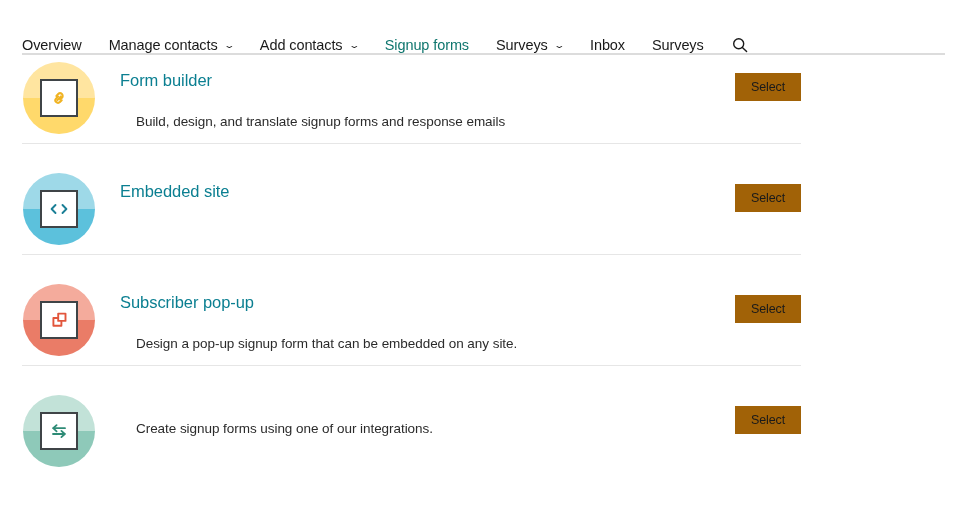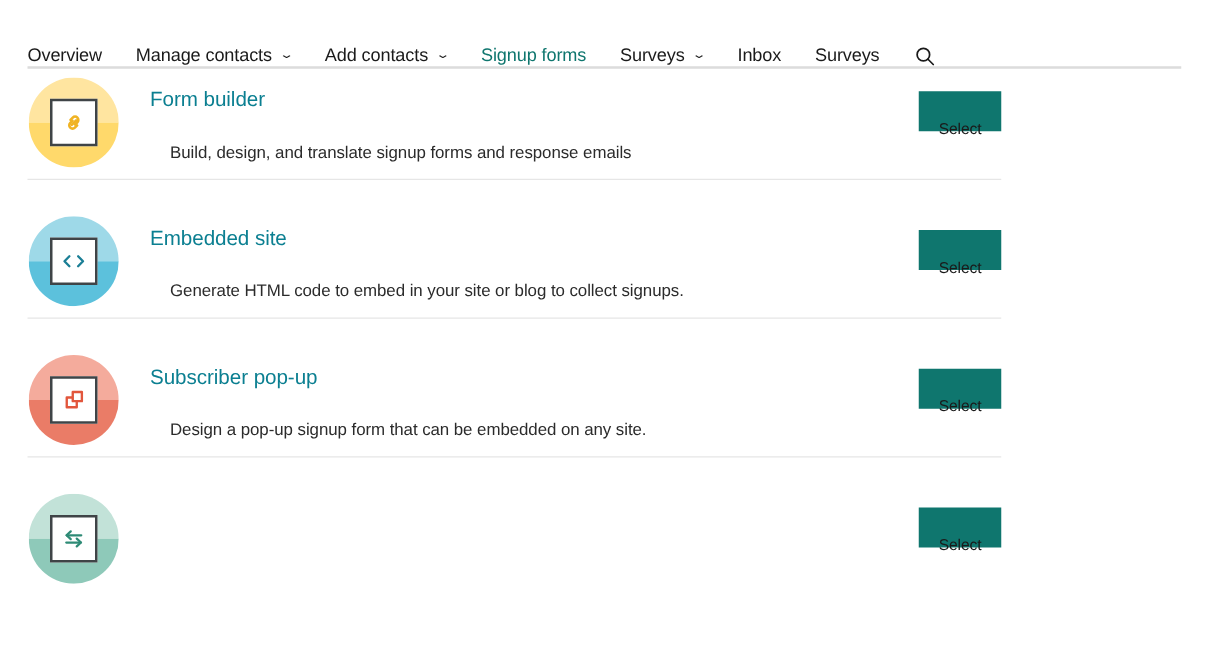--- a/index.html
+++ b/index.html
@@ -139,26 +139,26 @@
     margin: 16px;
     letter-spacing: -0.05px;
   }
 
   .row-action {
     flex: 0 0 auto;
     margin-top: 40px;
     margin-right: 24px;
   }
   .select-btn {
-    background: #0f766e;
+    background: #a16207;
     border: none;
     color: #1a1a1a;
     font-family: "Liberation Sans", sans-serif;
     font-size: 12.5px;
-    padding: 16px;
+    padding: 0;
     width: 66px;
     height: 28px;
     line-height: 28px;
     text-align: center;
     cursor: pointer;
     letter-spacing: -0.1px;
   }
 </style>
 </head>
 <body>
@@ -232,21 +232,20 @@
         <svg width="22" height="16" viewBox="0 0 22 16">
           <g fill="none" stroke="#1b7f96" stroke-width="1.9" stroke-linecap="round" stroke-linejoin="round">
             <polyline points="7.5,4 3.6,8 7.5,12"></polyline>
             <polyline points="14.5,4 18.4,8 14.5,12"></polyline>
           </g>
         </svg>
       </div>
     </div>
     <div class="row-text">
       <div class="row-title">Embedded site</div>
-      <div class="row-desc">Generate HTML code to embed in your site or blog to collect signups.</div>
     </div>
     <div class="row-action">
       <button class="select-btn">Select</button>
     </div>
     <div class="divider"></div>
   </div>
 
   <div class="row">
     <div class="icon-wrap">
       <div class="c-top" style="background:#f4ab9c;"></div>
@@ -279,20 +278,21 @@
           <g fill="none" stroke="#2e8b76" stroke-width="1.8" stroke-linecap="round" stroke-linejoin="round">
             <line x1="17.0" y1="7.2" x2="5.4" y2="7.2"></line>
             <polyline points="8.6,4.1 5.2,7.2 8.6,10.3"></polyline>
             <line x1="5.0" y1="13.0" x2="16.6" y2="13.0"></line>
             <polyline points="13.4,9.9 16.8,13.0 13.4,16.1"></polyline>
           </g>
         </svg>
       </div>
     </div>
     <div class="row-text">
+      <div class="row-desc">Create signup forms using one of our integrations.</div>
     </div>
     <div class="row-action">
       <button class="select-btn">Select</button>
     </div>
 
   </div>
 
 </div>
 
 </body></html>

